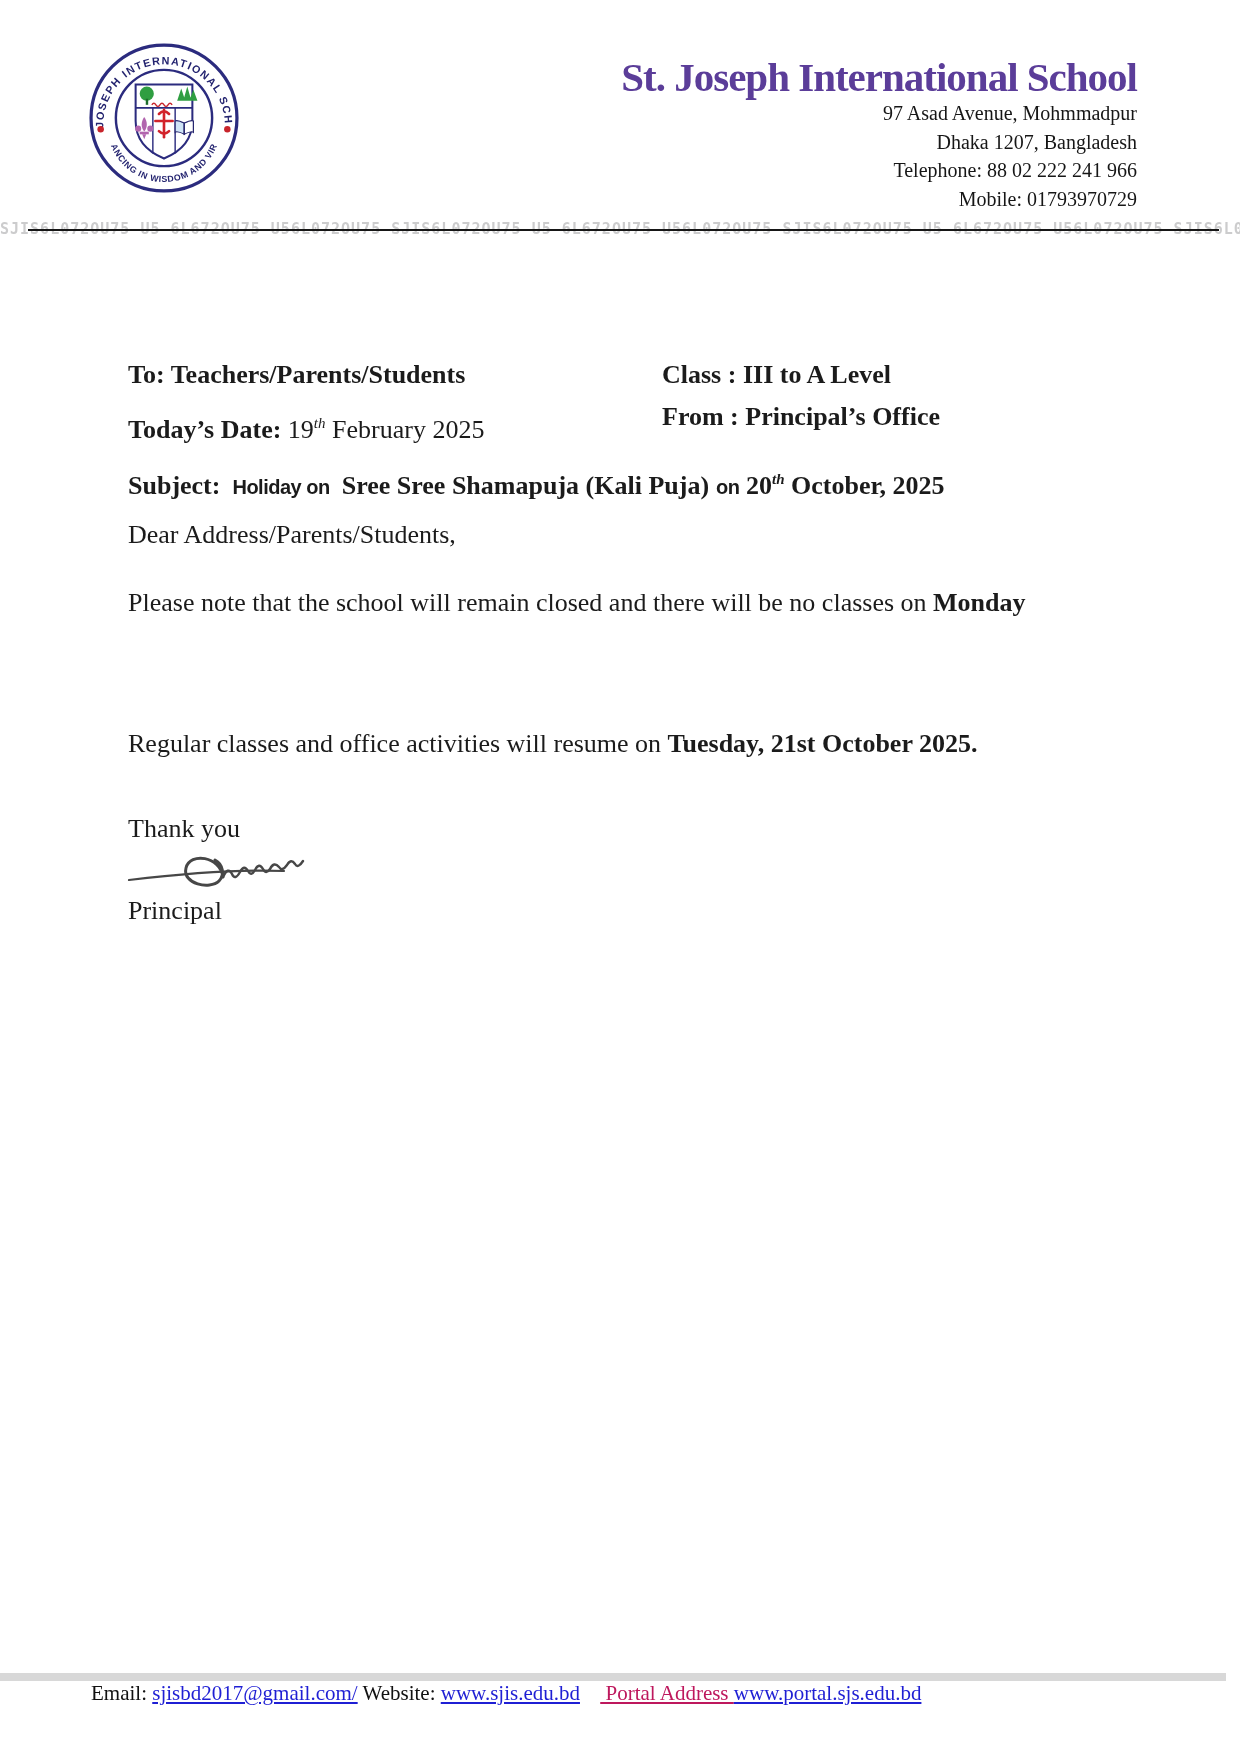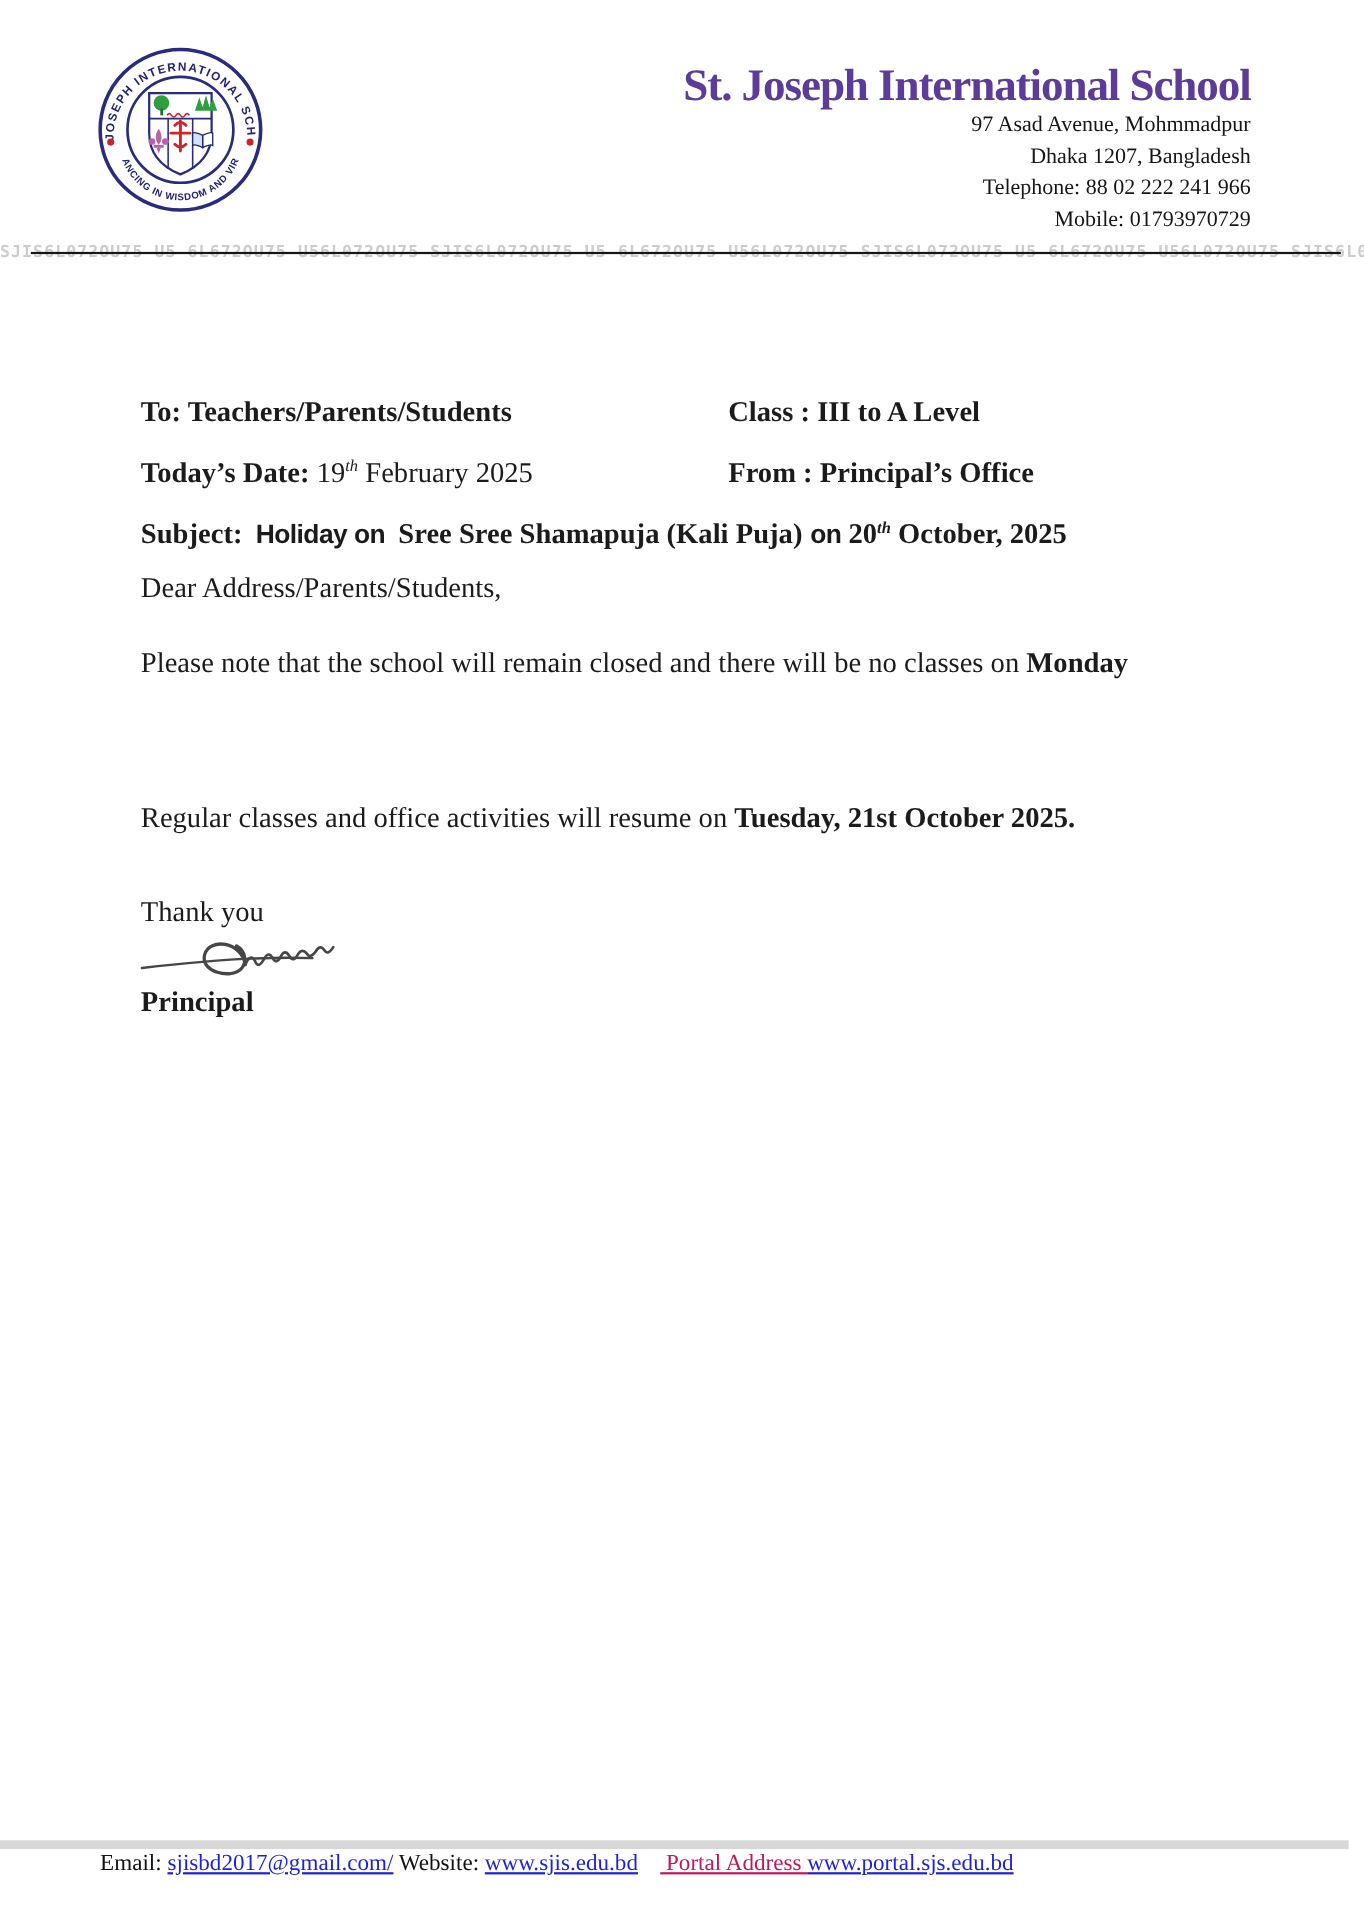--- a/index.html
+++ b/index.html
@@ -25,21 +25,21 @@
     font-family:"DejaVu Sans Mono", monospace; font-size:15px; font-weight:700;
     color:#cccccd; letter-spacing:1px; line-height:26px; user-select:none;
   }
   .header-rule { position:absolute; top:229px; left:28px; width:1191px; height:2px; background:#161616; }
 
   
   .b { font-weight:700; }
   .line { position:absolute; left:128px; font-size:26px; white-space:nowrap; }
   .col2 { left:662px; }
   sup.ord { font-size:15px; vertical-align:super; line-height:0;font-style:italic; }
-  .sans-seg { font-family:"Liberation Sans", sans-serif; font-weight:700; font-size:24px; letter-spacing:-0.5px; }
+  .sans-seg { font-family:"Liberation Sans", sans-serif; font-weight:700; font-size:20px; letter-spacing:-0.5px; }
   .gap-l { margin-left:12px; }
   .gap-s { margin-left:7px; }
 
   .sig-svg { position:absolute; left:126px; top:844px; width:210px; height:52px; }
 
   
   .footer-bar { position:absolute; top:1673px; left:0; width:1226px; height:8px; background:#d8d8d8; }
   .footer-text {
     position:absolute; top:1681px; left:91px; font-size:21px; white-space:nowrap; color:#111;
   }
@@ -113,21 +113,21 @@
 
   <div class="watermark">SJIS6L072OU75 U5 6L672OU75 U56L072OU75 SJIS6L072OU75 U5 6L672OU75 U56L072OU75 SJIS6L072OU75 U5 6L672OU75 U56L072OU75 SJIS6L072OU75 U5 6L672OU75 U56L072OU75 SJIS6L072OU75 U5 6L672OU75 U56L072OU75 SJIS6L072OU75 U5 6L672OU75 U56L072OU75 SJIS6L072OU75</div>
   <div class="header-rule"></div>
 
   <div class="line b" style="top:360px;">To: Teachers/Parents/Students</div>
   <div class="line b col2" style="top:360px;">Class : III to A Level</div>
 
   <div class="line" style="top:415px;">
     <span class="b">Today’s Date:</span><span> 19</span><sup class="ord">th</sup><span> February 2025</span>
   </div>
-  <div class="line b col2" style="top:415px;">From : Principal’s Office</div>
+  <div class="line b col2" style="top:402px;">From : Principal’s Office</div>
 
   <div class="line" style="top:471px;">
     <span class="b">Subject:</span><span class="sans-seg gap-l">Holiday on</span><span class="b gap-l">Sree Sree Shamapuja (Kali Puja)</span><span class="sans-seg gap-s">on</span><span class="b"> 20</span><sup class="ord b">th</sup><span class="b"> October, 2025</span>
   </div>
 
   <div class="line" style="top:520px;">Dear Address/Parents/Students,</div>
 
   <div class="line" style="top:588px;">
     <span>Please note that the school will remain closed and there will be no classes on </span><span class="b">Monday</span>
   </div>
@@ -139,20 +139,20 @@
   <div class="line" style="top:814px;">Thank you</div>
 
   <svg class="sig-svg" viewBox="0 0 210 52">
     <g fill="none" stroke="#474747" stroke-linecap="round">
       <path d="M3,36 C 45,31 105,25 158,27" stroke-width="2.2"></path>
       <path d="M97,33 C 94,12 64,8 60,24 C 56,40 84,46 93,37 C 99,31 97,20 89,16" stroke-width="3"></path>
       <path d="M97,33 q5,-11 9,-3 q3,7 8,-2 q4,-8 8,-1 q3,6 7,-1 q4,-8 8,-1 q3,6 7,0 q4,-8 9,-2 q3,5 8,-2 q4,-7 8,-1 q3,5 8,-3" stroke-width="2.4"></path>
     </g>
   </svg>
 
-  <div class="line" style="top:896px;font-weight:bold;">Principal</div>
+  <div class="line" style="top:896px;">Principal</div>
 
   <div class="footer-bar"></div>
   <div class="footer-text">
     <span>Email: </span><a class="flink">sjisbd2017@gmail.com/</a><span> Website: </span><a class="flink">www.sjis.edu.bd</a><span>&nbsp;</span><span class="fportal"> Portal Address </span><a class="flink">www.portal.sjs.edu.bd</a>
   </div>
 
 </div>
 
 </body></html>

